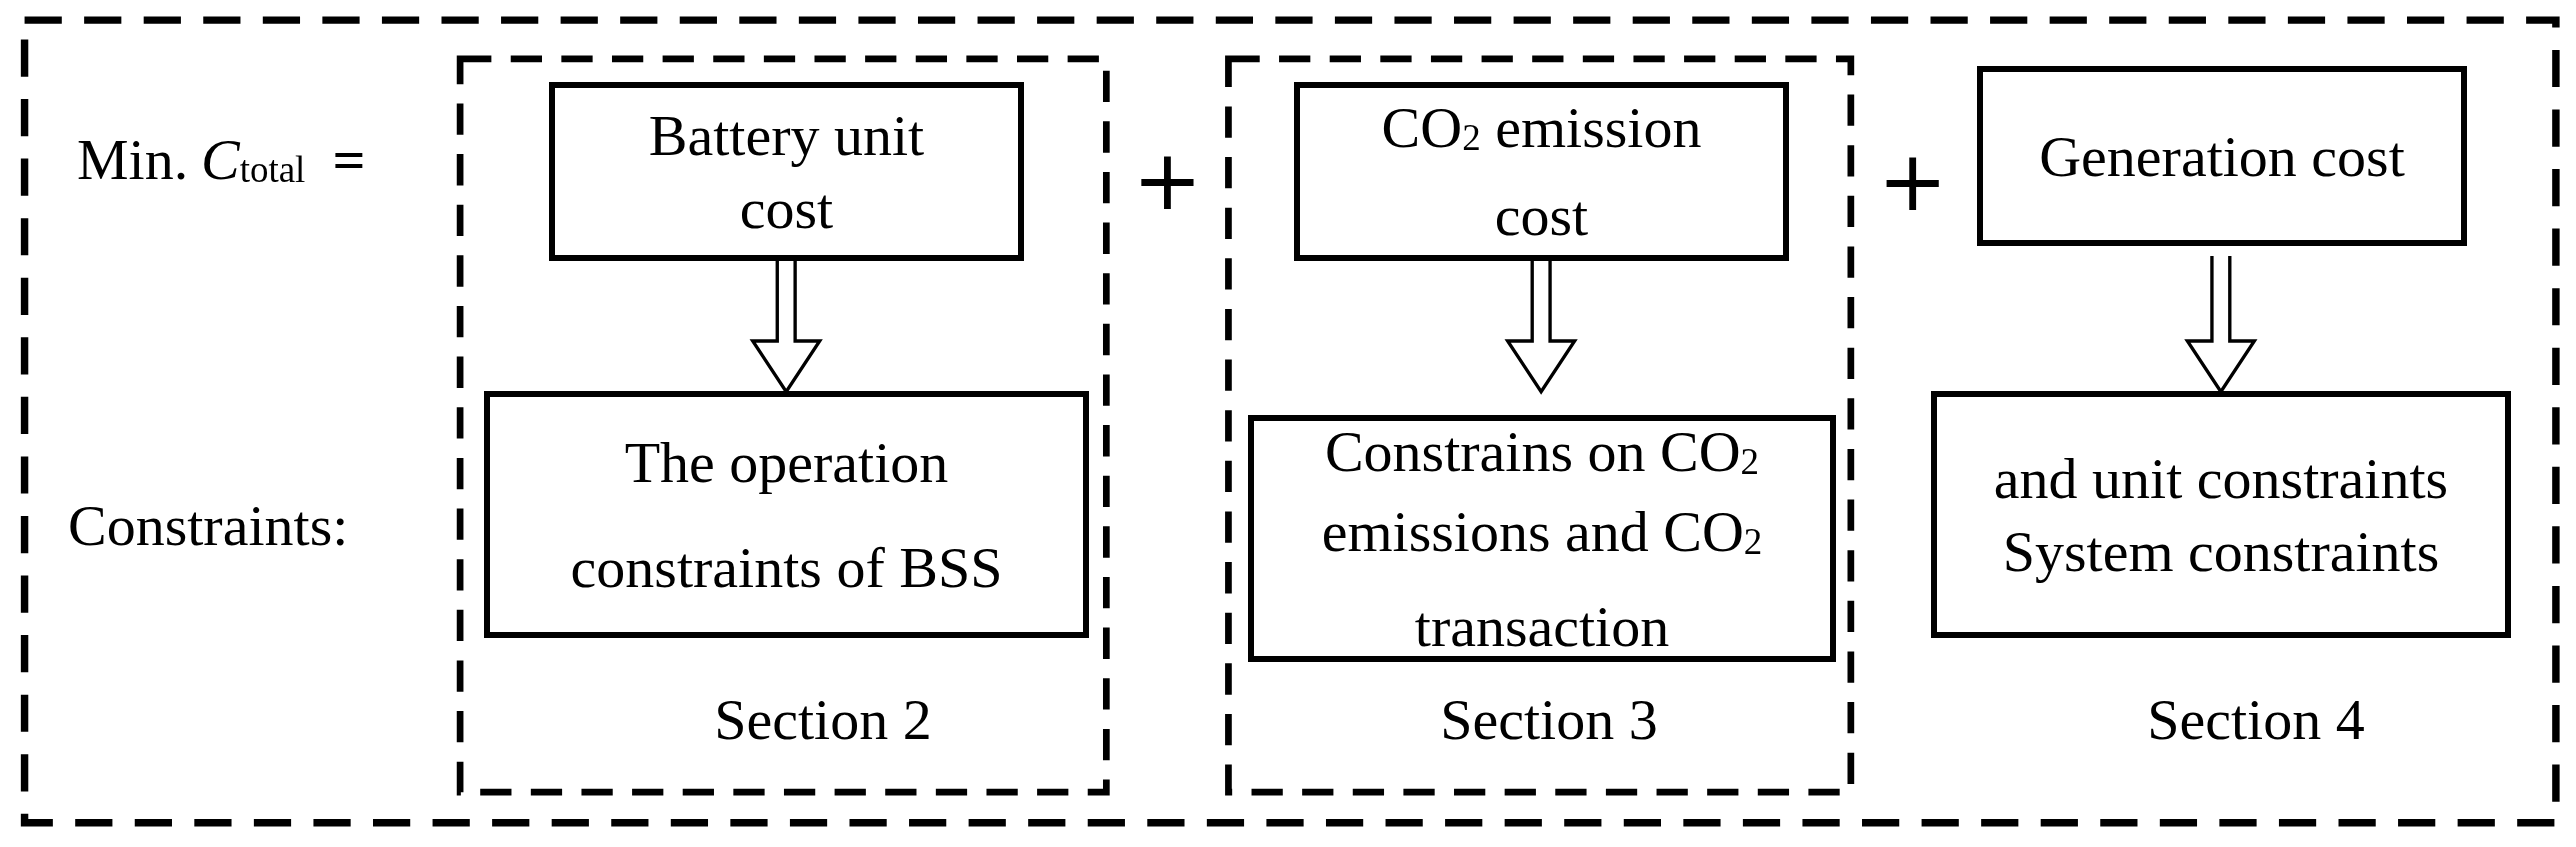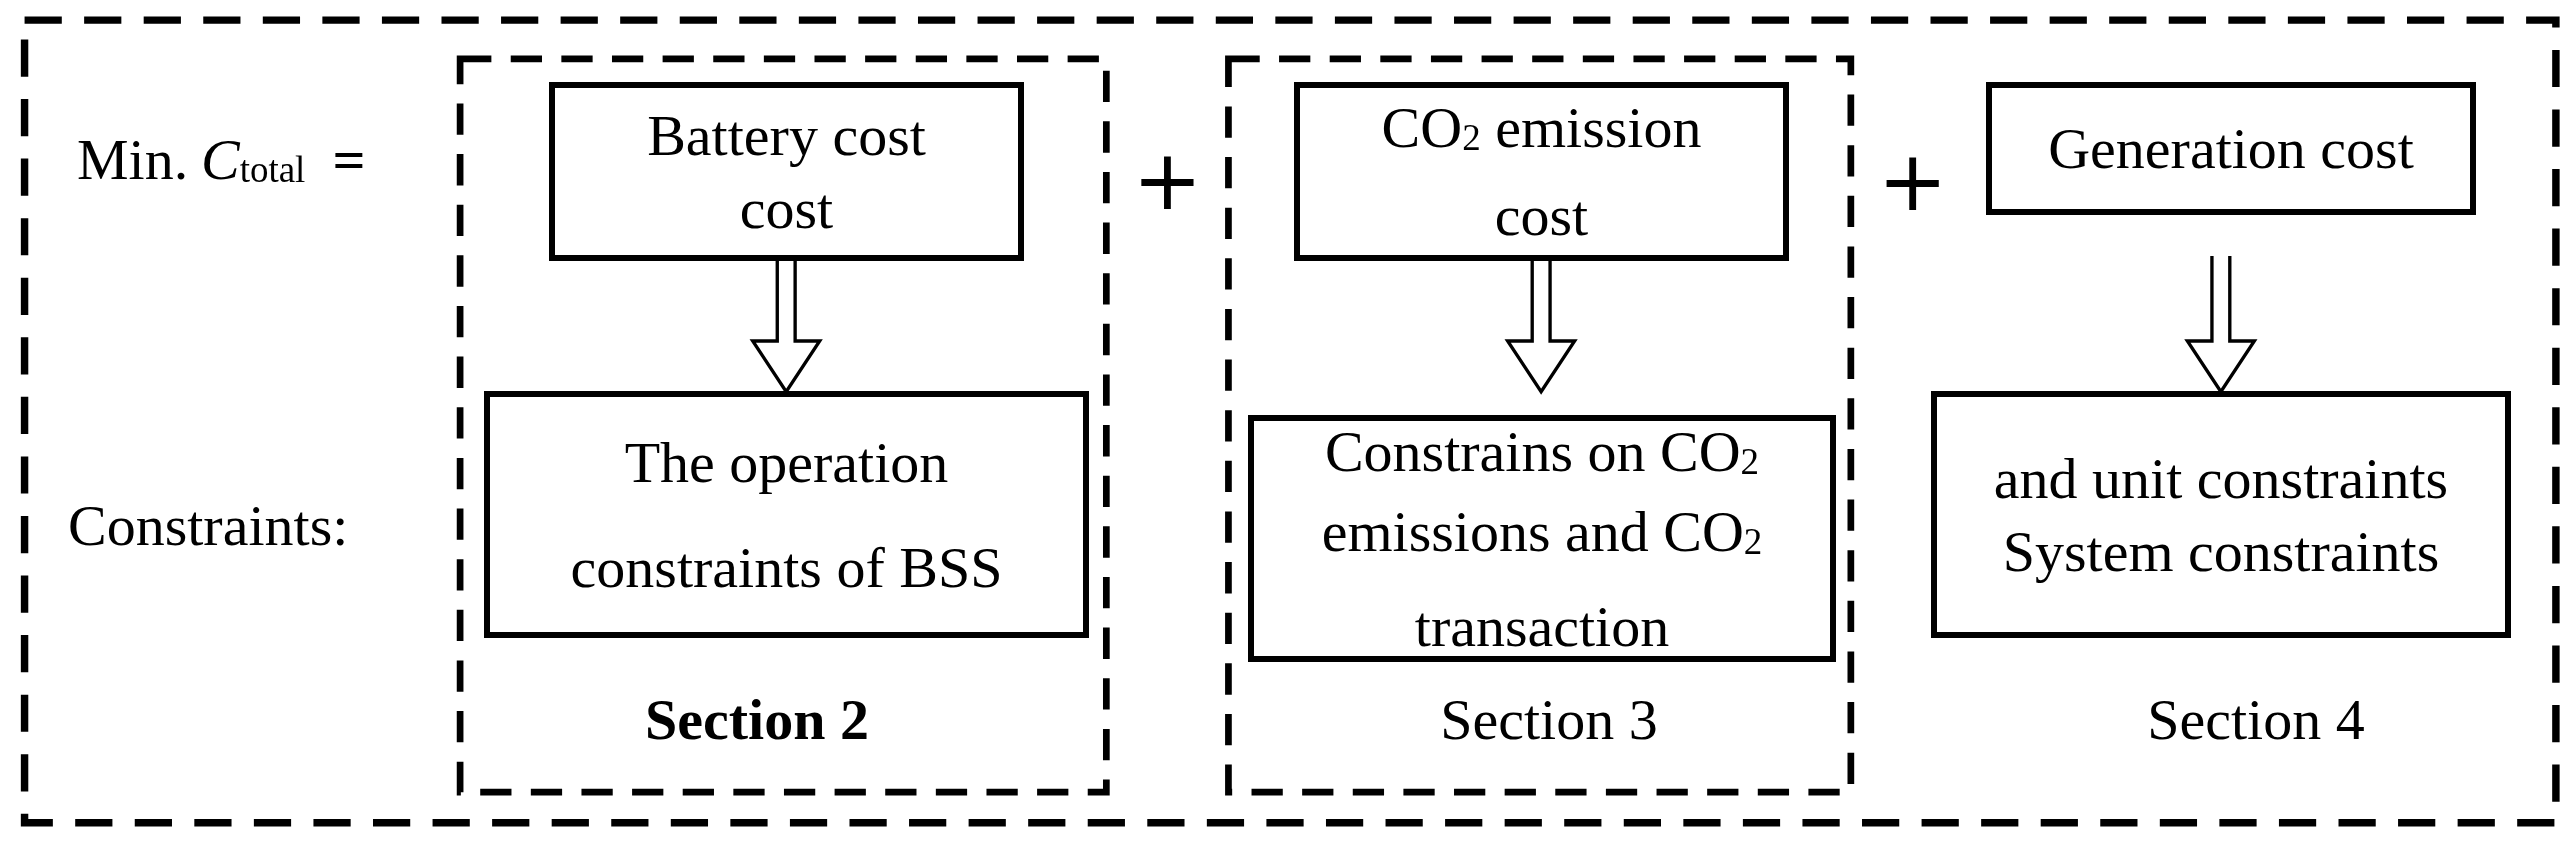--- a/index.html
+++ b/index.html
@@ -19,21 +19,21 @@
     border: 6px solid #000;
     background: #fff;
     display: flex; flex-direction: column;
     align-items: center; justify-content: center;
     text-align: center;
     font-size: 58px; line-height: 73px;
     white-space: nowrap;
   }
   #cost-box-1 { left: 549px;  top: 82px; width: 475px; height: 179px; }
   #cost-box-2 { left: 1294px; top: 82px; width: 495px; height: 179px; gap: 8px; }
-  #cost-box-3 { left: 1977px; top: 82px; width: 490px; height: 133px; margin-left: 9px; }
+  #cost-box-3 { left: 1977px; top: 66px; width: 490px; height: 180px; }
   #constraint-box-1 { left: 484px;  top: 391px; width: 605px; height: 247px; gap: 32px; }
   #constraint-box-2 { left: 1248px; top: 391px; width: 588px; height: 247px; margin-top: 24px; }
   #constraint-box-3 { left: 1931px; top: 391px; width: 580px; height: 247px; }
 
   .sub { font-size: 37px; position: relative; top: 0.09em; }
   .line { display: block; }
   .line-gap { margin-top: 15px; }
 
   
   .side-label {
@@ -47,21 +47,21 @@
   .eq-sub { font-size: 37px; position: relative; top: 0.07em; }
   .eq-equals { margin-left: 27px; font-weight: bold; }
 
   
   .section-label {
     position: absolute; top: 683px;
     font-size: 58px; line-height: 73px;
     transform: translateX(-50%);
     white-space: nowrap;
   }
-  #section-label-1 { left: 757px; font-weight: bold; }
+  #section-label-1 { left: 823px; }
   #section-label-2 { left: 1549px; }
   #section-label-3 { left: 2256px; }
 
   .plus-text {
     font-family: "DejaVu Sans", sans-serif;
     font-size: 112px;
   }
 </style>
 </head>
 <body>
@@ -82,21 +82,21 @@
   <text class="plus-text" x="2569" y="282" text-anchor="middle">+</text>
 </svg>
 
 <div class="side-label" id="equation-label">
   <span>Min.</span><span class="eq-var">C</span><span class="eq-sub">total</span><span class="eq-equals">=</span>
 </div>
 
 <div class="side-label" id="constraints-label">Constraints:</div>
 
 <div class="box" id="cost-box-1">
-  <span class="line">Battery cost</span>
+  <span class="line">Battery unit</span>
   <span class="line">cost</span>
 </div>
 <div class="box" id="constraint-box-1">
   <span class="line">The operation</span>
   <span class="line">constraints of BSS</span>
 </div>
 <div class="section-label" id="section-label-1">Section 2</div>
 
 <div class="box" id="cost-box-2">
   <span class="line">

